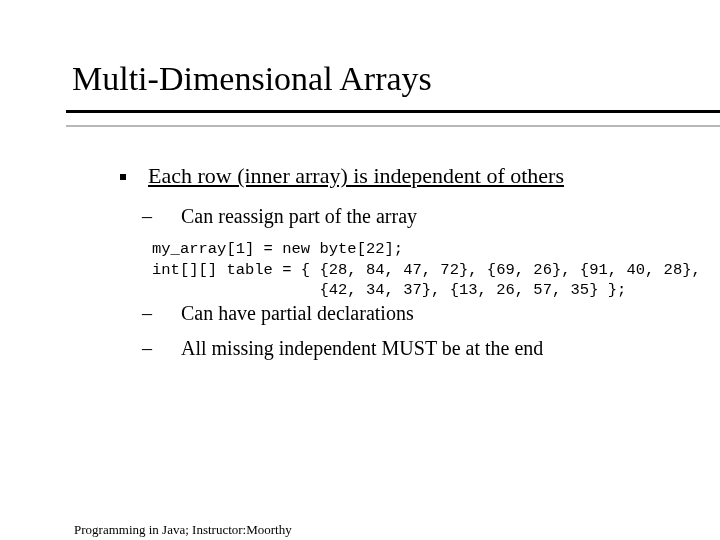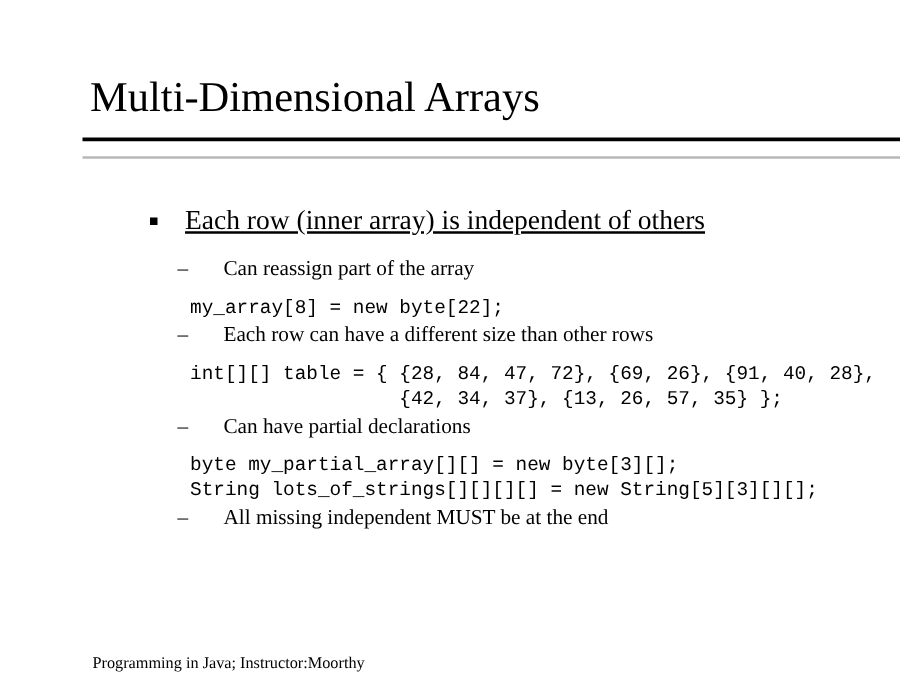--- a/index.html
+++ b/index.html
@@ -52,21 +52,21 @@
     display: inline-block;
     margin-right: 10px;
     position: relative;
     top: -3px;
   }
   .bullet-text {
     font-size: 22px;
   }
   .sub {
     padding-left: 22px;
-    font-size: 17px;
+    font-size: 20px;
     margin-top: 2px;
   }
   .dash {
     display: inline;
   }
   .code {
     font-family: "Courier New", Courier, monospace;
     font-size: 15.5px;
     white-space: pre;
     padding-left: 44px;
@@ -102,33 +102,28 @@
 
   <div class="content">
     <div class="bullet-row">
       <span class="bullet-dot"></span>
       <span class="bullet-text">Each row (inner array) is independent of others</span>
     </div>
 
     <div class="sub">
       <span class="dash">– </span><span>Can reassign part of the array</span>
     </div>
-    <div class="code">my_array[8] = new byte[22];</div>
+    <div class="code">my_array[1] = new byte[22];</div>
 
-    <div class="sub">
-      <span class="dash">– </span><span>Each row can have a different size than other rows</span>
-    </div>
     <div class="code">int[][] table = { {28, 84, 47, 72}, {69, 26}, {91, 40, 28},
                   {42, 34, 37}, {13, 26, 57, 35} };</div>
 
     <div class="sub">
       <span class="dash">– </span><span>Can have partial declarations</span>
     </div>
-    <div class="code">byte my_partial_array[][] = new byte[3][];
-String lots_of_strings[][][][] = new String[5][3][][];</div>
 
     <div class="sub">
       <span class="dash">– </span><span>All missing independent MUST be at the end</span>
     </div>
   </div>
 
   <div class="footer">
     <span>Programming in Java; Instructor:Moorthy</span>
     <span>5</span>
   </div>

